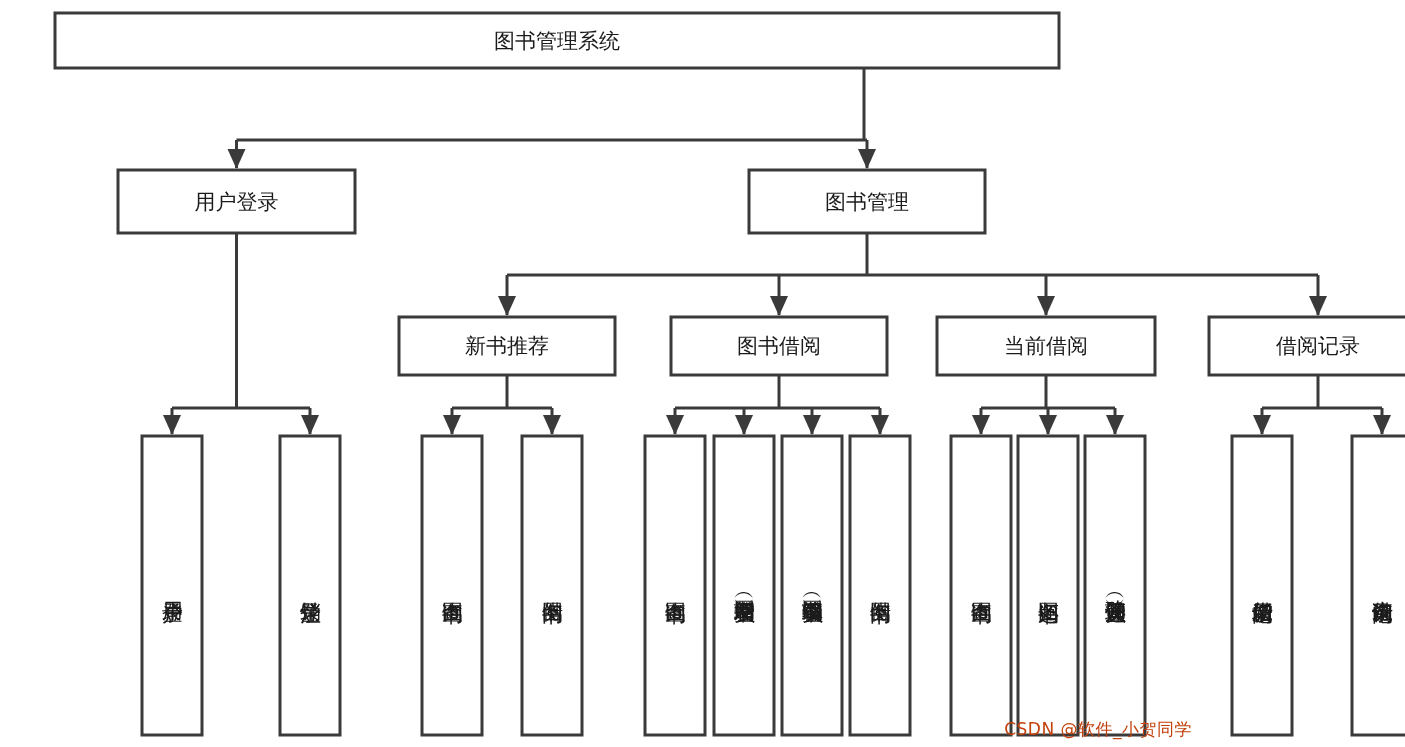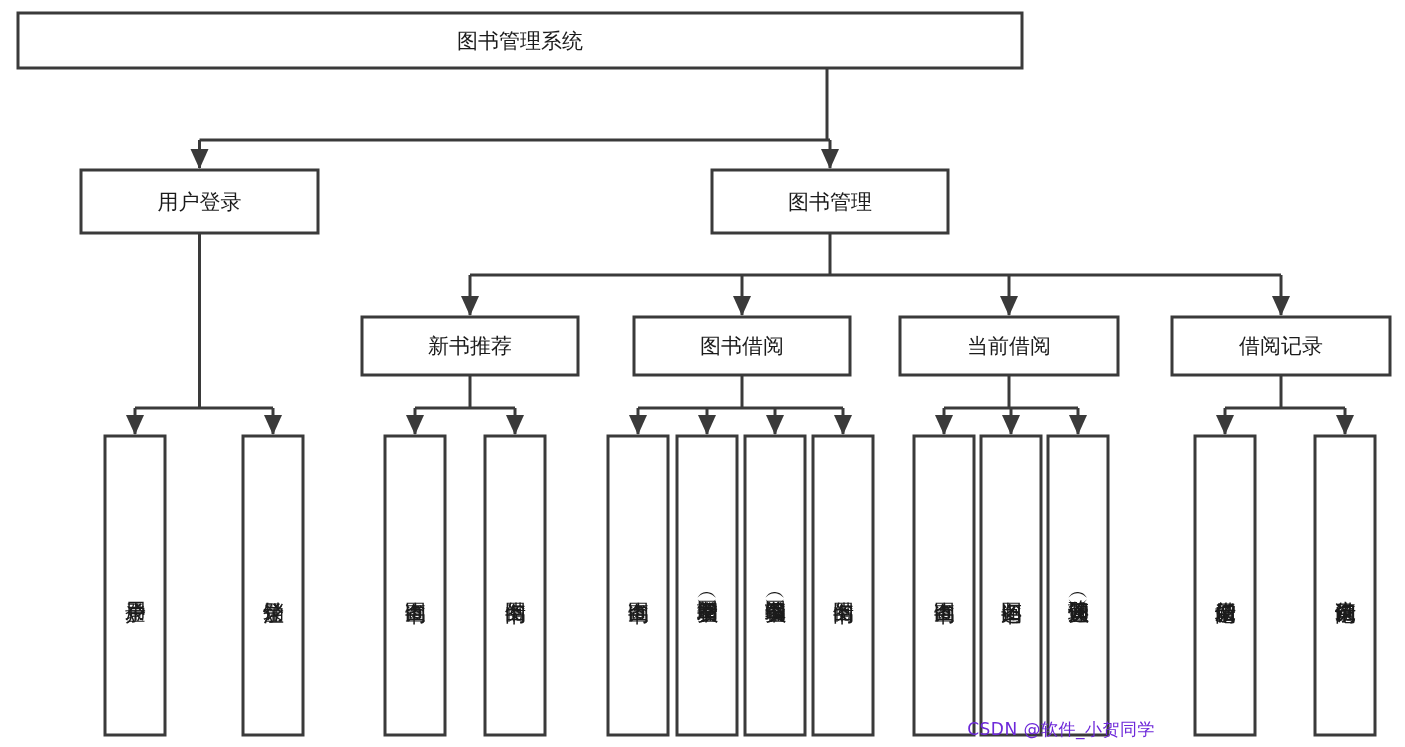--- a/index.html
+++ b/index.html
@@ -11,20 +11,21 @@
     width: 1405px;
     height: 747px;
     font-family: "DejaVu Sans", "Liberation Sans", sans-serif;
     overflow: hidden;
   }
   #diagram-root {
     position: relative;
     width: 1163px;
     height: 747px;
     background: #ffffff;
+    margin-left: 37px;
   }
   svg.flow {
     position: absolute;
     left: 0;
     top: 0;
     width: 1405px;
     height: 747px;
   }
   .node-box {
     fill: #ffffff;
@@ -62,21 +63,21 @@
     writing-mode: vertical-rl;
     text-orientation: upright;
     white-space: nowrap;
   }
   .watermark {
     position: absolute;
     right: 8px;
     bottom: 6px;
     font-family: "DejaVu Sans", "Liberation Sans", sans-serif;
     font-size: 17px;
-    color: #6d28d9;
+    color: #c2410c;
     letter-spacing: 0.5px;
     white-space: nowrap;
   }
 </style>
 </head>
 <body>
 
 <div id="diagram-root">
 
   <svg class="flow" viewBox="0 0 1405 747">

